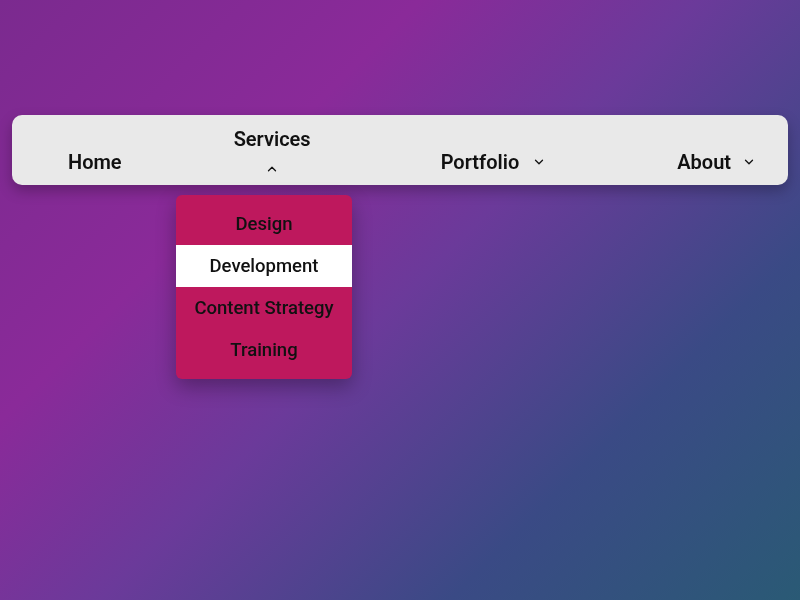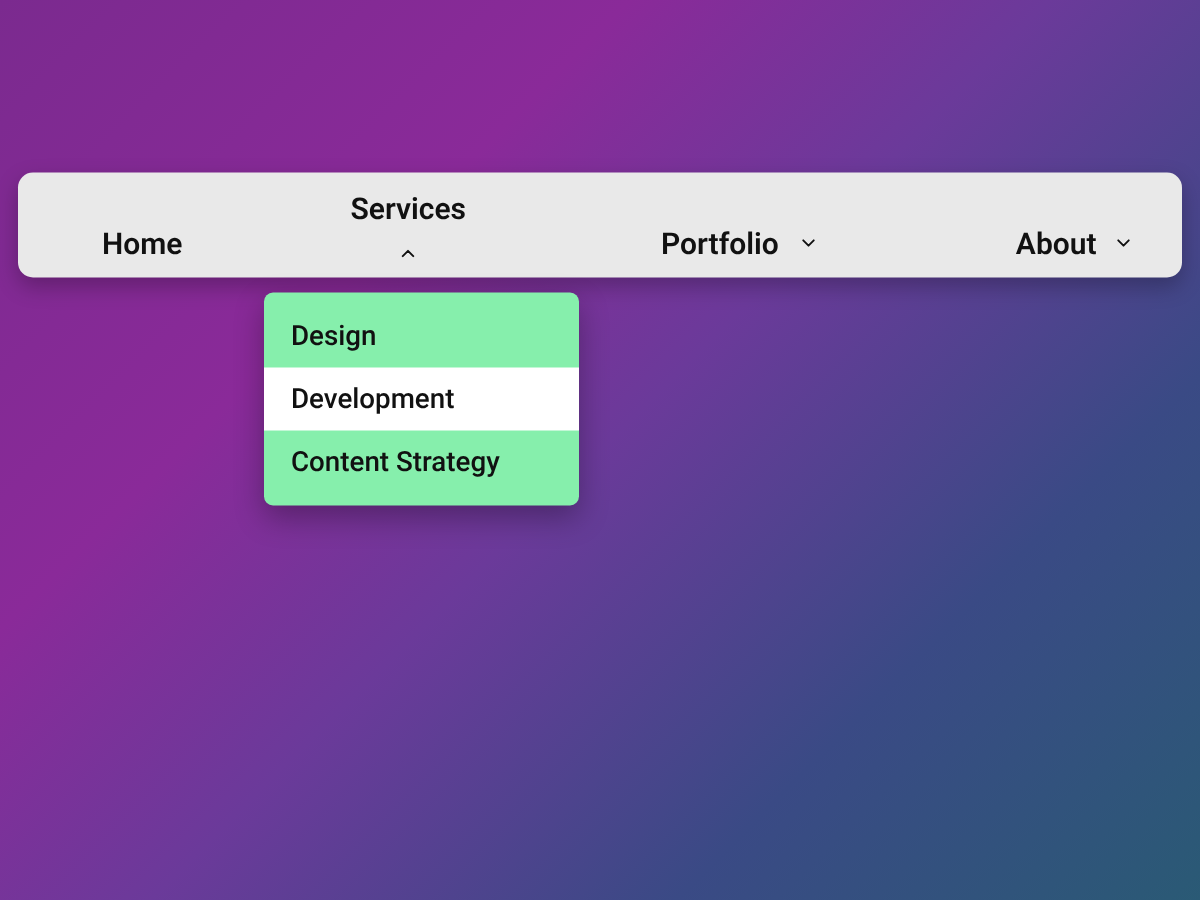--- a/index.html
+++ b/index.html
@@ -41,25 +41,26 @@
     height: 16px;
     display: inline-flex;
     align-items: center;
     justify-content: center;
   }
   .chev svg { width: 14px; height: 14px; stroke: #111; stroke-width: 2.2; fill: none; stroke-linecap: round; stroke-linejoin: round; }
   .dropdown {
     position: absolute;
     left: 176px;
     top: 195px;
-    width: 210px;
-    background: #86efac;
+    width: 176px;
+    background: #be185d;
     border-radius: 6px;
     box-shadow: 0 8px 20px rgba(0,0,0,0.3);
     padding: 8px 0;
+    text-align: center;
   }
   .dropdown-item {
     padding: 10px 18px;
     font-size: 18.5px;
     font-weight: 500;
     color: #111;
     cursor: pointer;
   }
   .dropdown-item.focused {
     background: #ffffff;
@@ -103,13 +104,16 @@
 <div class="dropdown">
   <div class="dropdown-item">
     <span>Design</span>
   </div>
   <div class="dropdown-item focused">
     <span>Development</span>
   </div>
   <div class="dropdown-item">
     <span>Content Strategy</span>
   </div>
+  <div class="dropdown-item">
+    <span>Training</span>
+  </div>
 </div>
 
 </body></html>

